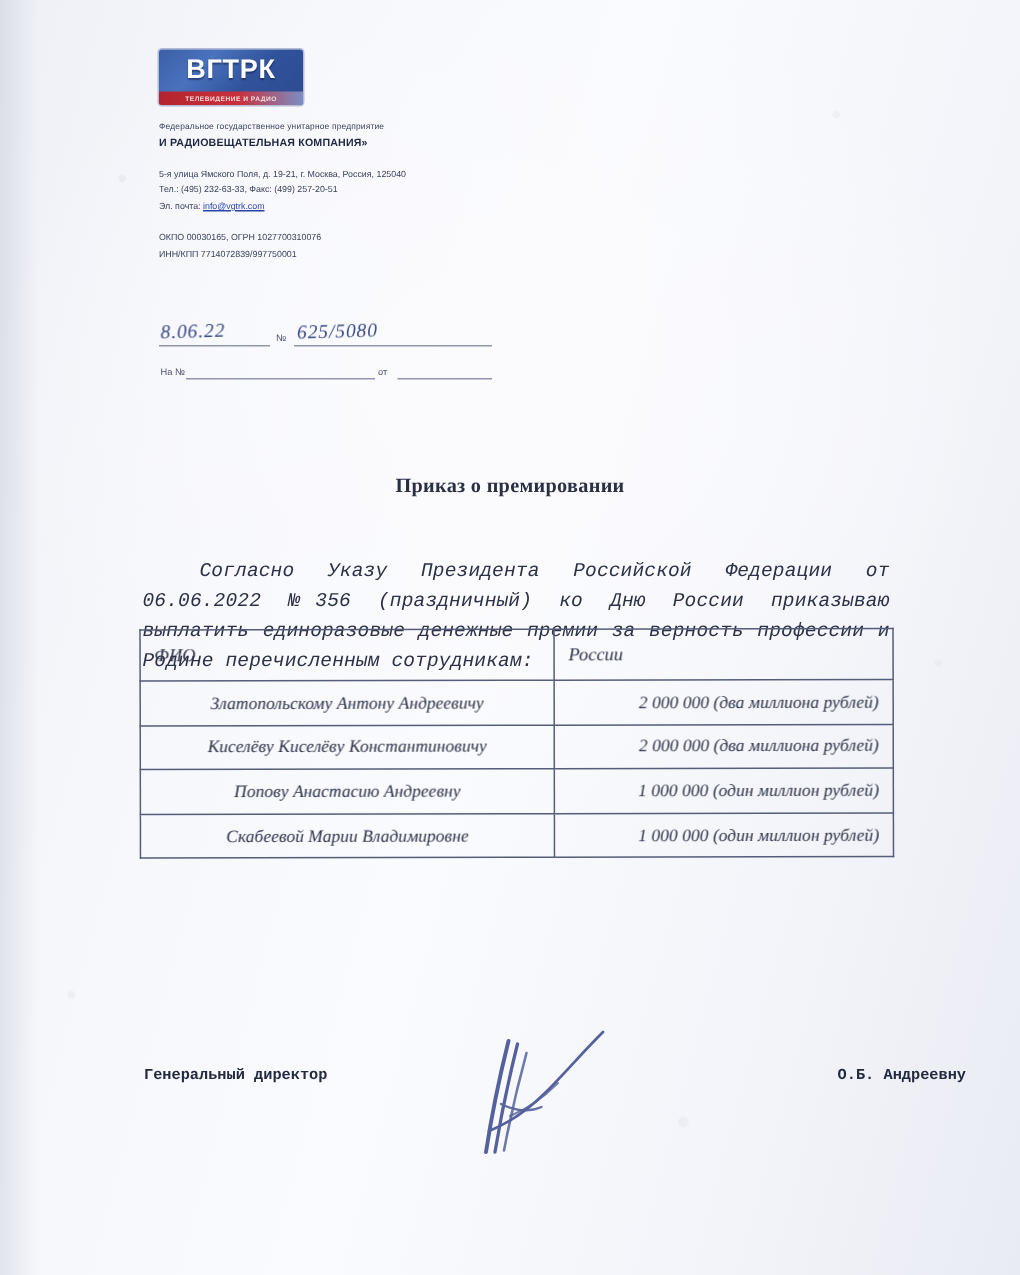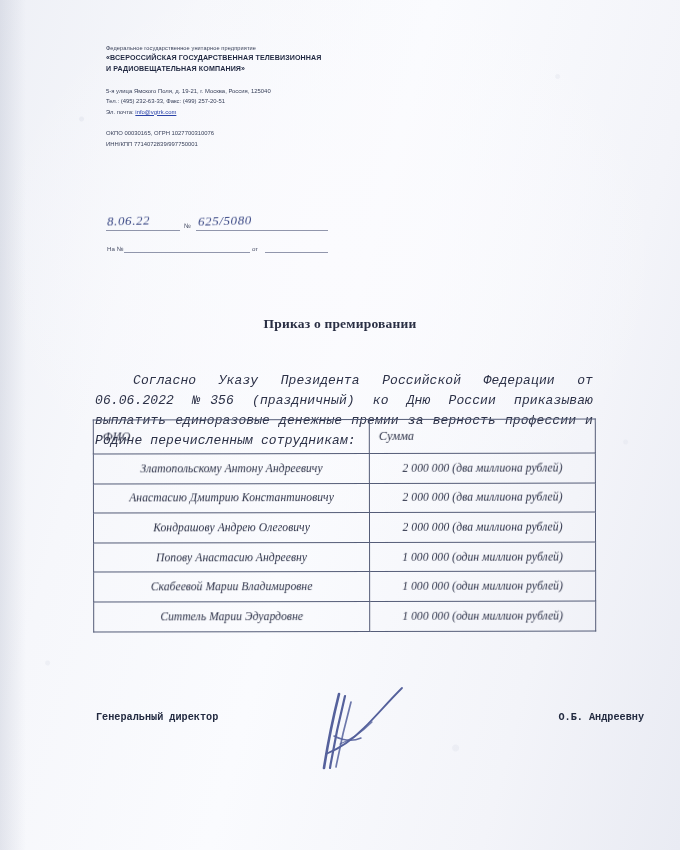--- a/index.html
+++ b/index.html
@@ -231,21 +231,21 @@
     font-size: 11.6px;
     letter-spacing: .05px;
     filter: blur(.16px);
   }
   #prize-table th {
     text-align: left;
     height: 33px;
     font-size: 12.2px;
   }
   #prize-table td.col-name { width: 55%; text-align: center; }
-  #prize-table td.col-sum  { text-align: center; }
+  #prize-table td.col-sum  { text-align: right; }
 
   
   #sign-row {
     position: absolute;
     left: 96px;
     right: 36px;
     top: 712px;
     display: flex;
     justify-content: space-between;
     align-items: flex-start;
@@ -264,24 +264,29 @@
     pointer-events: none;
   }
 </style>
 </head>
 <body>
 
 <div id="page">
 
   <div id="letterhead">
 
+    <div class="logo">
+      <div class="logo-text">ВГТРК</div>
+      <div class="logo-strip">
+        <span>ТЕЛЕВИДЕНИЕ И РАДИО</span>
+      </div>
+    </div>
 
     <div class="org-block">
       <div class="org-line1">Федеральное государственное унитарное предприятие</div>
-      <div class="org-name">«ВСЕРОССИЙСКАЯ ГОСУДАРСТВЕННАЯ ТЕЛЕВИЗИОННАЯ</div>
       <div class="org-name">И РАДИОВЕЩАТЕЛЬНАЯ КОМПАНИЯ»</div>
     </div>
 
     <div class="contact-block">
       <div>5-я улица Ямского Поля, д. 19-21, г. Москва, Россия, 125040</div>
       <div>Тел.: (495) 232-63-33, Факс: (499) 257-20-51</div>
       <div>
         <span>Эл. почта:</span>
         <span class="email-link">info@vgtrk.com</span>
       </div>
@@ -314,46 +319,38 @@
   </div>
 
   <div id="doc-title">Приказ о премировании</div>
 
   <div id="intro">Согласно Указу Президента Российской Федерации от 06.06.2022 №356 (праздничный) ко Дню России приказываю выплатить единоразовые денежные премии за верность профессии и Родине перечисленным сотрудникам:</div>
 
   <table id="prize-table">
     <thead>
       <tr>
         <th>ФИО</th>
-        <th>Сумма</th>
+        <th>России</th>
       </tr>
     </thead>
     <tbody>
       <tr>
         <td class="col-name">Златопольскому Антону Андреевичу</td>
         <td class="col-sum">2 000 000 (два миллиона рублей)</td>
       </tr>
       <tr>
-        <td class="col-name">Анастасию Дмитрию Константиновичу</td>
-        <td class="col-sum">2 000 000 (два миллиона рублей)</td>
-      </tr>
-      <tr>
-        <td class="col-name">Кондрашову Андрею Олеговичу</td>
+        <td class="col-name">Киселёву Киселёву Константиновичу</td>
         <td class="col-sum">2 000 000 (два миллиона рублей)</td>
       </tr>
       <tr>
         <td class="col-name">Попову Анастасию Андреевну</td>
         <td class="col-sum">1 000 000 (один миллион рублей)</td>
       </tr>
       <tr>
         <td class="col-name">Скабеевой Марии Владимировне</td>
-        <td class="col-sum">1 000 000 (один миллион рублей)</td>
-      </tr>
-      <tr>
-        <td class="col-name">Ситтель Марии Эдуардовне</td>
         <td class="col-sum">1 000 000 (один миллион рублей)</td>
       </tr>
     </tbody>
   </table>
 
   <div id="sign-row">
     <span>Генеральный директор</span>
     <span>О.Б. Андреевну</span>
   </div>
 

